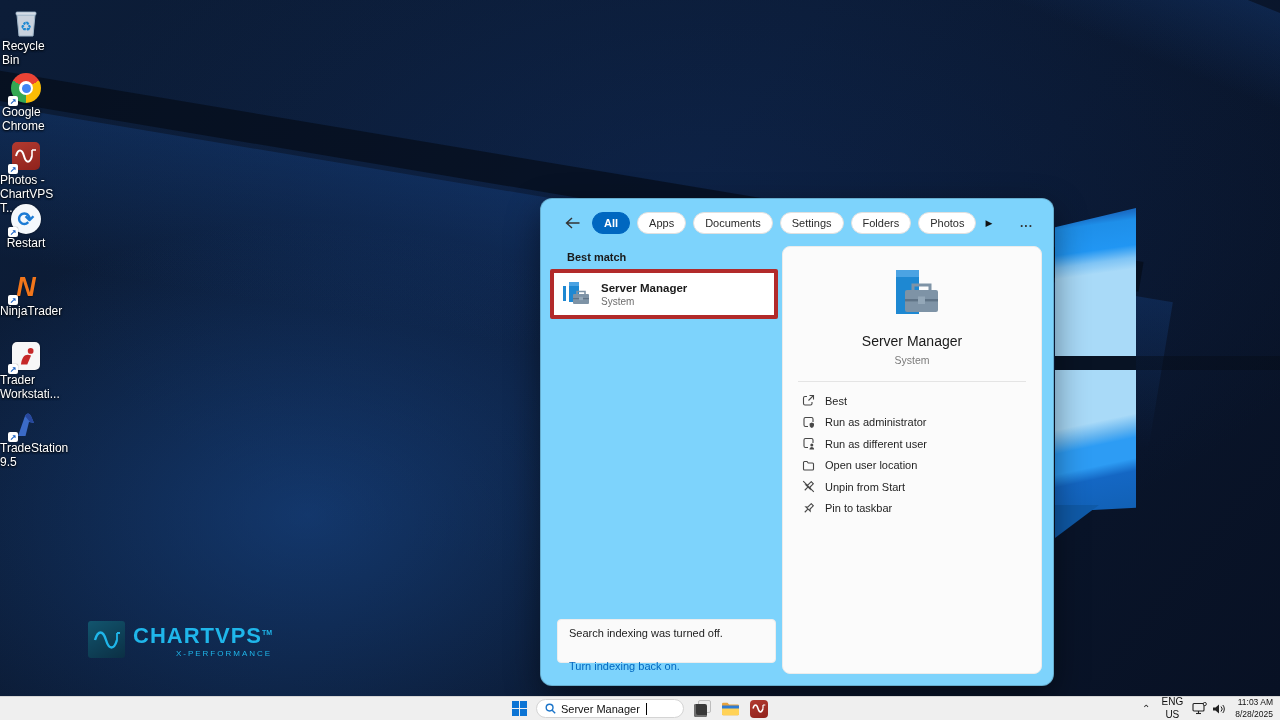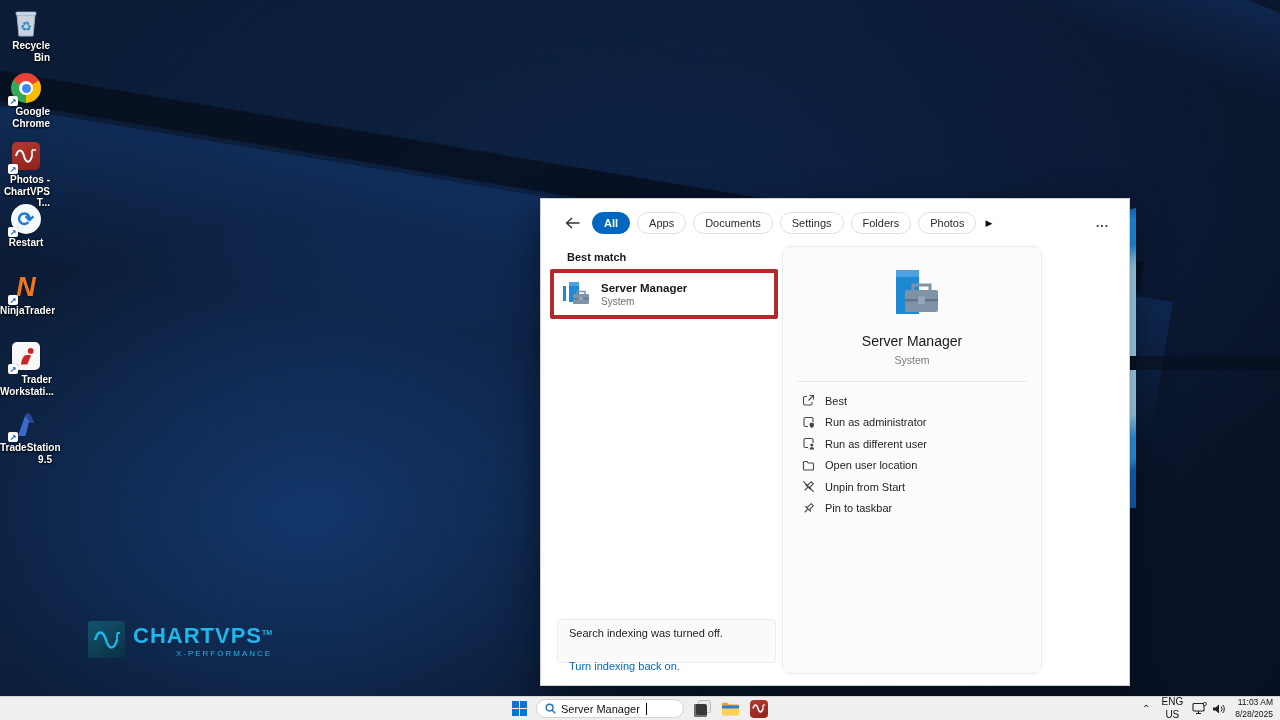--- a/index.html
+++ b/index.html
@@ -27,22 +27,22 @@
     background:linear-gradient(90deg, #081324 0 81px, rgba(5,12,24,.5) 81px 100%); }
   .pane-lower { position:absolute; left:1055px; top:370px; width:81px; height:142px;
     background:linear-gradient(168deg, #a9daf8 0%, #a9daf8 38%, #61b3f0 47%, #2d9cf4 53%, #2d9cf4 66%, #1467c4 74%, #1160b4 100%);
     clip-path:polygon(0 0, 100% 0, 100% 97%, 0 100%); }
   .pane-wedge { position:absolute; left:1055px; top:505px; width:44px; height:33px;
     background:#0f5aa8; clip-path:polygon(0 0, 100% 0, 0 100%); }
 
   
   .dicon { position:absolute; left:2px; width:48px; display:flex; flex-direction:column; align-items:center; cursor:default; }
   .dicon .art { width:32px; height:32px; position:relative; display:flex; align-items:center; justify-content:center; }
-  .dicon .lbl { margin-top:2px; font-size:10px; line-height:1.15; color:#fff; text-align:right;
-    text-shadow:0 1px 2px rgba(0,0,0,.95), 0 0 3px rgba(0,0,0,.7); max-width:52px;font-weight:bold; }
+  .dicon .lbl { margin-top:2px; font-size:12px; line-height:1.15; color:#fff; text-align:left;
+    text-shadow:0 1px 2px rgba(0,0,0,.95), 0 0 3px rgba(0,0,0,.7); max-width:52px; }
   .badge { position:absolute; left:-2px; bottom:-2px; width:10px; height:10px; background:#fff;
     border-radius:2px; box-shadow:0 0 1px rgba(0,0,0,.6); display:flex; align-items:center; justify-content:center;
     font-size:8px; color:#1b62c4; font-weight:bold; }
   .chrome-ball { width:30px; height:30px; border-radius:50%;
     background:conic-gradient(from 60deg, #fbbc05 0 120deg, #34a853 120deg 240deg, #ea4335 240deg 360deg); position:relative; }
   .chrome-ball::before { content:""; position:absolute; inset:8px; background:#fff; border-radius:50%; }
   .chrome-ball::after { content:""; position:absolute; inset:10.5px; background:#4285f4; border-radius:50%; }
   .red-tile { width:28px; height:28px; border-radius:5px; background:linear-gradient(160deg,#b23a30,#8f221c);
     display:flex; align-items:center; justify-content:center; }
   .white-tile { width:28px; height:28px; border-radius:5px; background:#f7f7f7; box-shadow:0 0 2px rgba(0,0,0,.5);
@@ -54,22 +54,22 @@
   
   .brand { position:absolute; left:88px; top:621px; display:flex; align-items:flex-start; }
   .brand .mark { width:37px; height:37px; border-radius:3px; background:linear-gradient(150deg,#12556e,#0b2f44);
     display:flex; align-items:center; justify-content:center; }
   .brand .texts { margin-left:8px; }
   .brand .name { color:#1fb6ea; font-weight:bold; font-size:22px; letter-spacing:1px; line-height:1; margin-top:4px; }
   .brand .tm { font-size:7px; vertical-align:super; color:#1fb6ea; letter-spacing:0; }
   .brand .tag { color:#1fb6ea; font-size:8px; letter-spacing:2px; text-align:right; margin-top:2px; }
 
   
-  .flyout { position:absolute; left:540px; top:198px; width:590px; height:488px; background:#ffffff;
-    border:1px solid rgba(0,0,0,.18); border-radius:0; box-shadow:0 12px 34px rgba(0,0,0,.45); }
+  .flyout { position:absolute; left:540px; top:198px; width:514px; height:488px; background:#7dd3fc;
+    border:1px solid rgba(0,0,0,.18); border-radius:12px; box-shadow:0 12px 34px rgba(0,0,0,.45); }
   .tabbar { display:flex; align-items:center; gap:7px; padding:13px 14px 0 22px; }
   .back-btn { width:18px; height:18px; display:flex; align-items:center; justify-content:center; margin-right:4px; cursor:pointer; }
   .pill { height:22px; padding:0 11px; border-radius:11px; background:#fff; border:1px solid #e0e0e0;
     font-size:11px; color:#2b2b2b; display:flex; align-items:center; cursor:pointer; }
   .pill.sel { background:#0067c0; border-color:#0067c0; color:#fff; font-weight:bold; }
   .more-tabs { font-size:9px; color:#111; margin-left:2px; cursor:pointer; }
   .overflow { margin-left:auto; font-size:12px; font-weight:bold; color:#333; letter-spacing:1px; cursor:pointer; padding:0 6px; }
   .section-title { position:absolute; left:26px; top:52px; font-size:11px; font-weight:bold; color:#1a1a1a; }
   .bm-row { position:absolute; left:9px; top:70px; width:228px; height:50px; background:#fff;
     border:4px solid #b22a2a; border-radius:2px; display:flex; align-items:center; padding-left:8px; cursor:pointer; }

